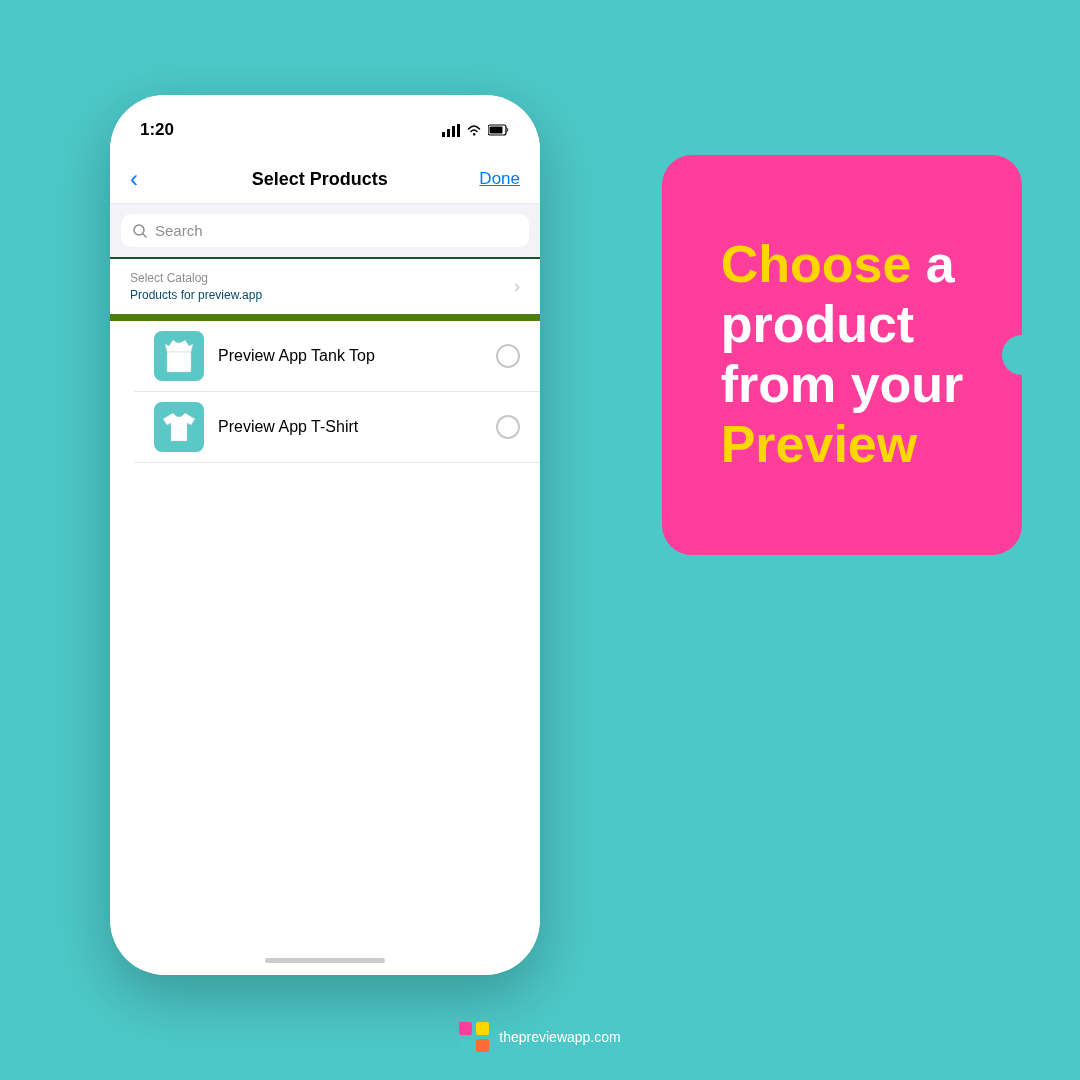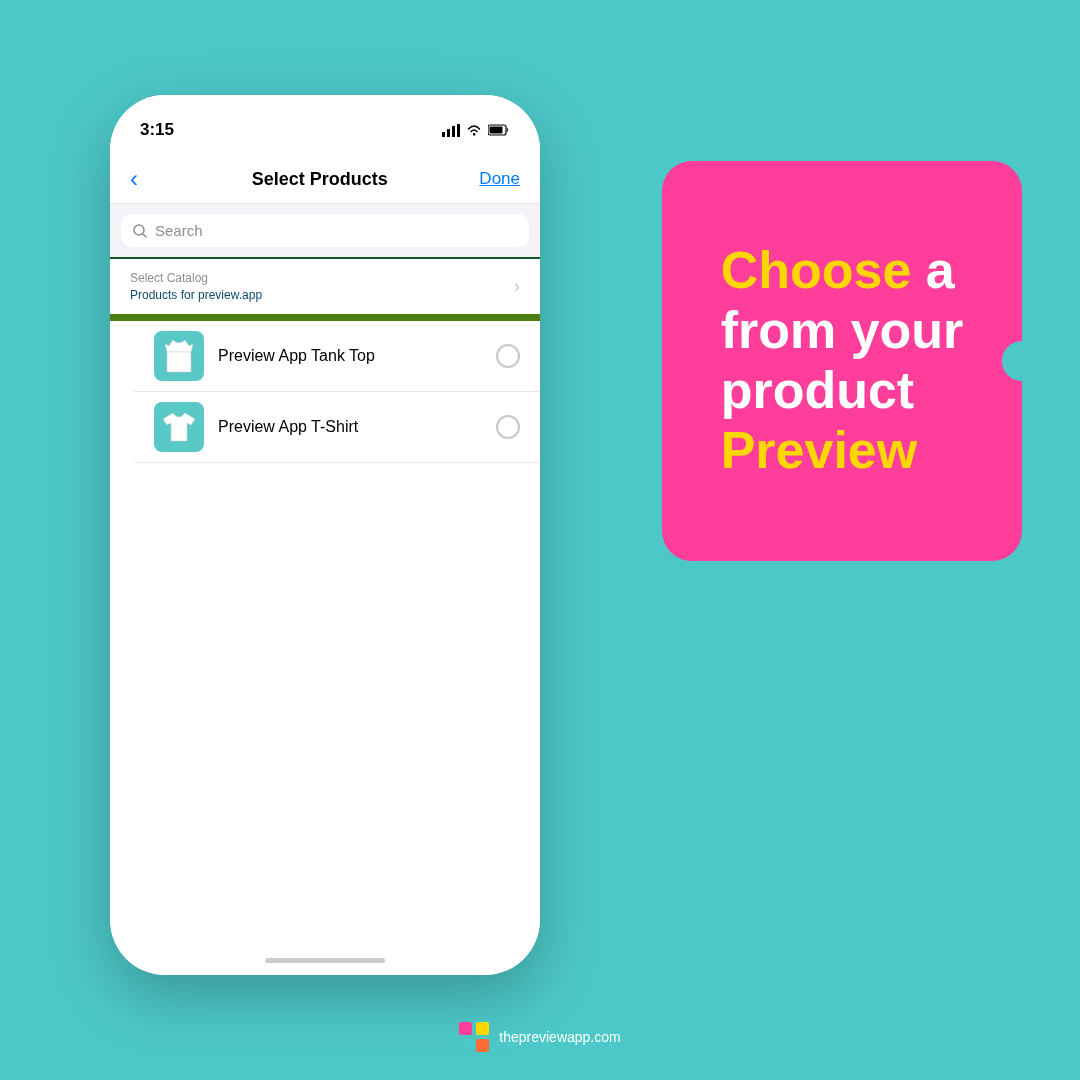--- a/index.html
+++ b/index.html
@@ -206,21 +206,20 @@
       right: 58px;
       top: 155px;
       width: 360px;
       height: 400px;
       background: #FF3D9A;
       border-radius: 30px;
       display: flex;
       align-items: center;
       justify-content: center;
       padding: 30px;
-      margin-top: 6px;
     }
 
     
     .pink-card::before {
       content: '';
       position: absolute;
       right: -20px;
       top: 50%;
       transform: translateY(-50%);
       width: 40px;
@@ -262,21 +261,21 @@
     }
   </style>
 </head>
 <body>
 
 <div class="phone-wrapper">
   <div class="phone-body">
     <div class="phone-screen">
 
       <div class="phone-top-bar">
-        <span class="status-time">3:15</span>
+        <span class="status-time">1:20</span>
         <div class="status-icons">
 
           <svg width="18" height="13" viewBox="0 0 18 13">
             <rect x="0" y="8" width="3" height="5" rx="0.5" fill="#000"></rect>
             <rect x="5" y="5" width="3" height="8" rx="0.5" fill="#000"></rect>
             <rect x="10" y="2" width="3" height="11" rx="0.5" fill="#000"></rect>
             <rect x="15" y="0" width="3" height="13" rx="0.5" fill="#000"></rect>
           </svg>
 
           <svg width="16" height="12" viewBox="0 0 16 12">
@@ -349,22 +348,22 @@
 
     </div>
   </div>
 </div>
 
 <div class="pink-card">
   <div class="pink-card-text">
     <div>
       <span class="yellow">Choose</span><span class="white"> a</span>
     </div>
+    <div class="white">product</div>
     <div class="white">from your</div>
-    <div class="white">product</div>
     <div class="yellow">Preview</div>
   </div>
 </div>
 
 <div class="footer">
 
   <svg width="30" height="30" viewBox="0 0 30 30">
     <rect x="0" y="0" width="13" height="13" rx="2" fill="#FF3D9A"></rect>
     <rect x="17" y="0" width="13" height="13" rx="2" fill="#FFD700"></rect>
     <rect x="0" y="17" width="13" height="13" rx="2" fill="#4DC8C8"></rect>

